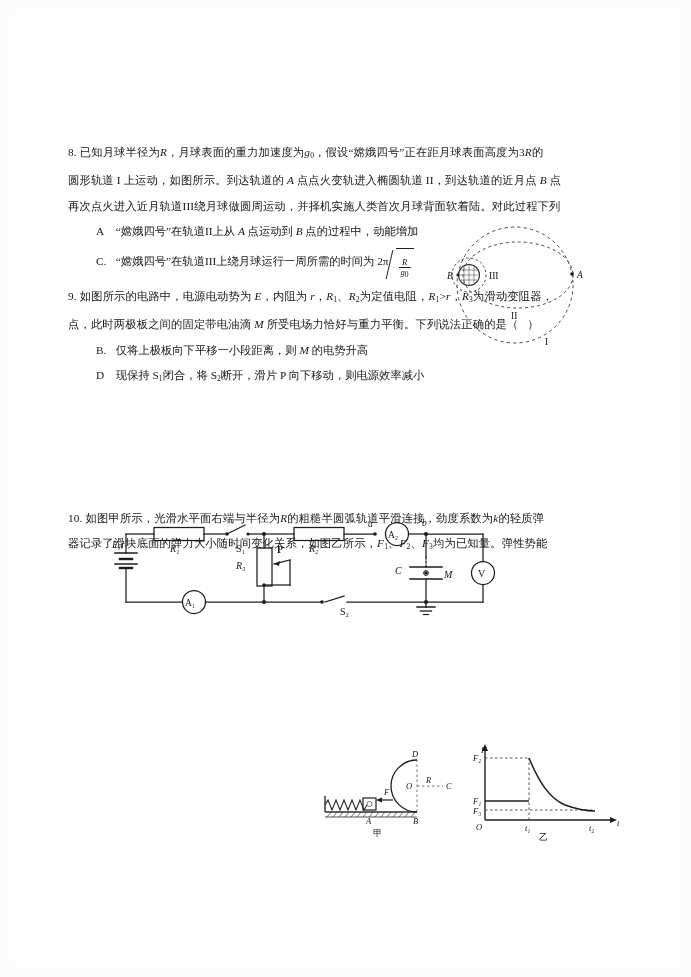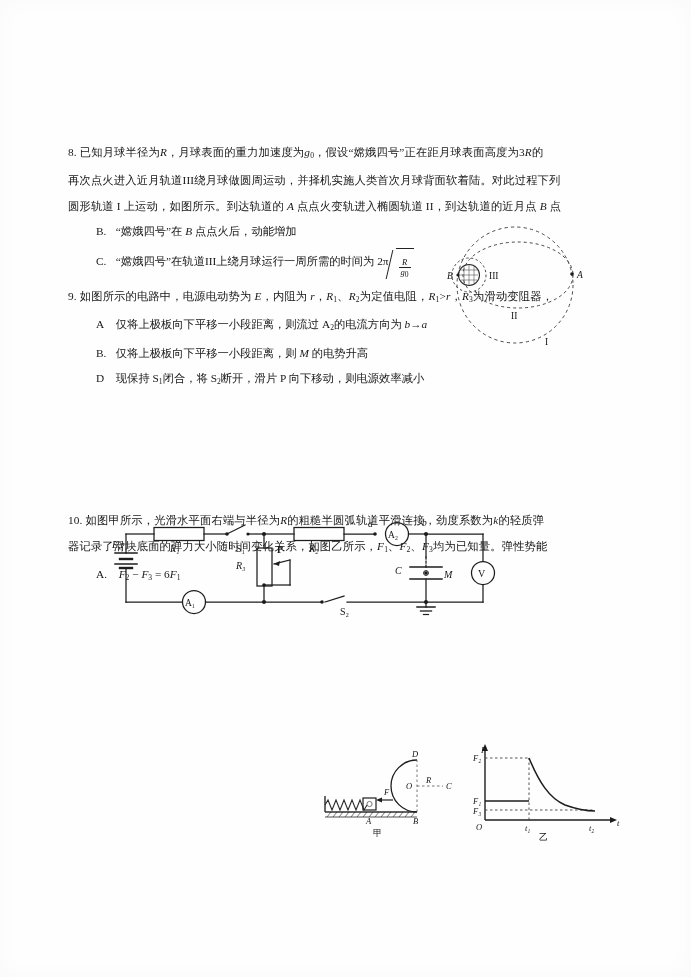--- a/index.html
+++ b/index.html
@@ -100,63 +100,60 @@
 
 <div class="page">
 
   <div class="content">
 
     <div class="qblock">
       <div class="qline">
         8. 已知月球半径为<i class="v">R</i>，月球表面的重力加速度为<i class="v">g</i><sub>0</sub>，假设“嫦娥四号”正在距月球表面高度为3<i class="v">R</i>的
       </div>
       <div class="qline">
+        圆形轨道 I 上运动，如图所示。到达轨道的 <i class="v">A</i> 点点火变轨进入椭圆轨道 II，到达轨道的近月点 <i class="v">B</i> 点
+      </div>
+      <div class="qline">
         再次点火进入近月轨道III绕月球做圆周运动，并择机实施人类首次月球背面软着陆。对此过程下列
       </div>
-      <div class="qline">
-        圆形轨道 I 上运动，如图所示。到达轨道的 <i class="v">A</i> 点点火变轨进入椭圆轨道 II，到达轨道的近月点 <i class="v">B</i> 点
-      </div>
 
       <div class="opt">
-        <span class="lab">B.</span>&nbsp;“嫦娥四号”在 <i class="v">B</i> 点点火后，动能增加
+        <span class="lab">A</span>&nbsp;“嫦娥四号”在轨道II上从 <i class="v">A</i> 点运动到 <i class="v">B</i> 点的过程中，动能增加
       </div>
       <div class="opt" style="line-height:32px">
         <span class="lab">C.</span>&nbsp;“嫦娥四号”在轨道III上绕月球运行一周所需的时间为 2π<span class="sqrt"><span class="bar"><span class="frac"><span class="num"><i class="v">R</i></span><span class="den"><i class="v">g</i><sub>0</sub></span></span></span></span>
       </div>
     </div>
 
     <div class="qblock" style="margin-top:0">
       <div class="qline">
         9. 如图所示的电路中，电源电动势为 <i class="v">E</i>，内阻为 <i class="v">r</i>，<i class="v">R</i><sub>1</sub>、<i class="v">R</i><sub>2</sub>为定值电阻，<i class="v">R</i><sub>1</sub>&gt;<i class="v">r</i>，<i class="v">R</i><sub>3</sub>为滑动变阻器，
       </div>
-
-      <div class="opt">
-        <span class="lab">A</span>&nbsp;仅将上极板向下平移一小段距离，则流过 A<sub>2</sub>的电流方向为 <i class="v">b</i>→<i class="v">a</i>
-      </div>
+      <div class="qline">
+        点，此时两极板之间的固定带电油滴 <i class="v">M</i> 所受电场力恰好与重力平衡。下列说法正确的是（&nbsp;&nbsp;&nbsp;）
+      </div>
+
       <div class="opt">
         <span class="lab">B.</span>&nbsp;仅将上极板向下平移一小段距离，则 <i class="v">M</i> 的电势升高
       </div>
       <div class="opt">
         <span class="lab">D</span>&nbsp;现保持 S<sub>1</sub>闭合，将 S<sub>2</sub>断开，滑片 P 向下移动，则电源效率减小
       </div>
     </div>
 
     <div style="height:112px"></div>
 
     <div class="qblock">
       <div class="qline">
         10. 如图甲所示，光滑水平面右端与半径为<i class="v">R</i>的粗糙半圆弧轨道平滑连接，劲度系数为<i class="v">k</i>的轻质弹
       </div>
       <div class="qline">
         器记录了滑块底面的弹力大小随时间变化关系，如图乙所示，<i class="v">F</i><sub>1</sub>、<i class="v">F</i><sub>2</sub>、<i class="v">F</i><sub>3</sub>均为已知量。弹性势能
       </div>
 
-      <div class="opt">
-        <span class="lab">A.</span>&nbsp;&nbsp;<i class="v">F</i><sub>2</sub> − <i class="v">F</i><sub>3</sub> = 6<i class="v">F</i><sub>1</sub>
-      </div>
     </div>
 
   </div>
 
   <div class="fig-orbit">
     <svg width="190" height="130" viewBox="0 0 190 130">
 
       <circle cx="82" cy="63" r="58" fill="none" stroke="#333" stroke-width="0.9" stroke-dasharray="3.2,3.2"></circle>
 
       <ellipse cx="85" cy="53" rx="55" ry="33" fill="none" stroke="#333" stroke-width="0.9" stroke-dasharray="3,3"></ellipse>

